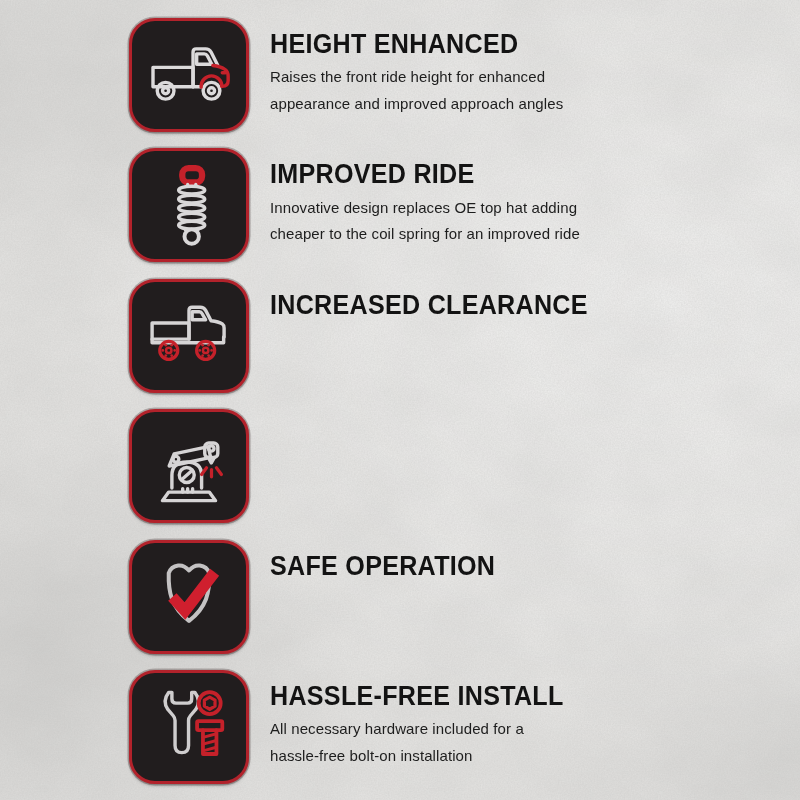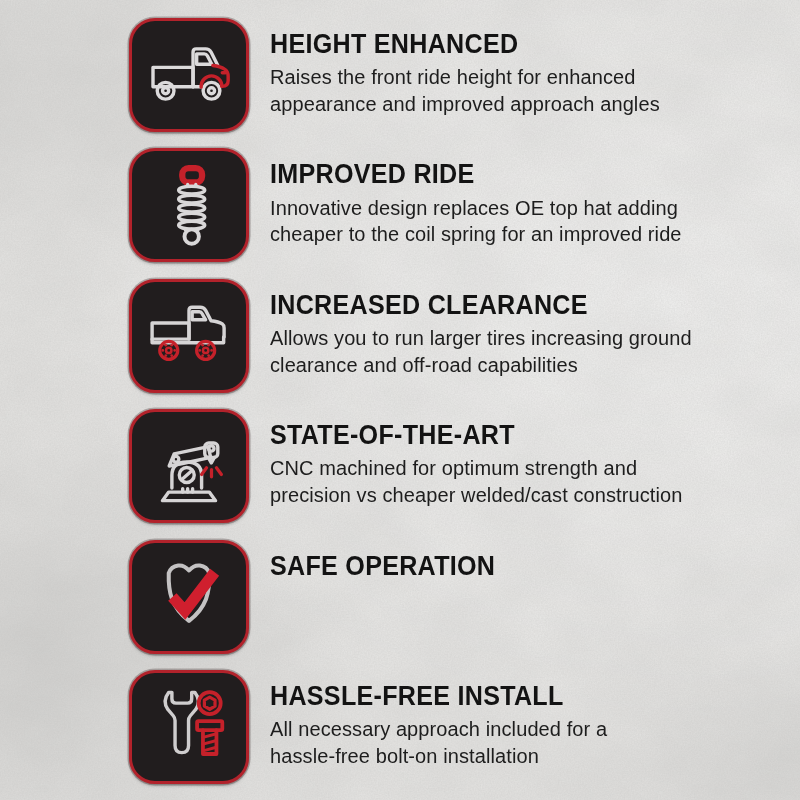--- a/index.html
+++ b/index.html
@@ -23,21 +23,21 @@
     display:flex; align-items:center; justify-content:center;
   }
   .tile svg { width:94px; height:90px; display:block; }
   .copy { margin-left:21px; padding-top:11px; width:510px; }
   .title {
     margin:0; font-size:27px; font-weight:700; line-height:1.12;
     letter-spacing:0.3px; color:#131313;
     transform:scaleX(0.93); transform-origin:left top;
   }
   .desc {
-    margin:5px 0 0; font-size:20px; line-height:26.5px; color:#1d1d1d;
+    margin:5px 0 0; font-size:15px; line-height:26.5px; color:#1d1d1d;
     letter-spacing:0.1px; white-space:pre-line;
   }
 </style>
 </head>
 <body>
 
 <div class="page">
 
   <svg class="texture" width="800" height="800">
     <defs>
@@ -135,22 +135,20 @@
               <circle cx="71.8" cy="71.7" r="1.5"></circle>
             <circle cx="65.2" cy="71.7" r="1.5"></circle>
               <circle cx="61.9" cy="66" r="1.5"></circle>
             <circle cx="65.2" cy="60.3" r="1.5"></circle>
               <circle cx="71.8" cy="60.3" r="1.5"></circle>
           </g>
         </svg>
       </div>
       <div class="copy">
         <h2 class="title">INCREASED CLEARANCE</h2>
-        <p class="desc">Allows you to run larger tires increasing ground
-clearance and off-road capabilities</p>
       </div>
     </div>
 
     <div class="feature-row">
       <div class="tile">
         <svg viewBox="0 0 100 100" fill="none" stroke-linecap="round" stroke-linejoin="round">
           <g stroke="#d6d4d5" stroke-width="3.8">
             <path d="M20.5,88.5 H79.5 L72.5,79 H27.5 Z"></path>
             <path d="M43,78.8 V75.2 M48.5,78.8 V75.2 M54,78.8 V75.2"></path>
             <path d="M31,74.5 V60.5 Q31,45.5 47.5,45.5 Q64,45.5 64,60.5 V74.5"></path>
@@ -162,25 +160,20 @@
             <circle cx="74.8" cy="30.5" r="3"></circle>
             <path d="M71.5,40.5 L74.8,46.5 L78.2,40.5"></path>
           </g>
           <g stroke="#c5212a" stroke-width="3.6">
             <path d="M69.5,52 L64,59.5"></path>
             <path d="M75,54 V62"></path>
             <path d="M80.5,52 L86,59.5"></path>
           </g>
         </svg>
       </div>
-      <div class="copy">
-        <h2 class="title">STATE-OF-THE-ART</h2>
-        <p class="desc">CNC machined for optimum strength and
-precision vs cheaper welded/cast construction</p>
-      </div>
     </div>
 
     <div class="feature-row">
       <div class="tile">
         <svg viewBox="0 0 100 100" fill="none">
           <path d="M50,20.5 C46.5,16.5 42,14.5 38,15 C33,15.7 29,19 27.5,23.5 C26.8,45 30.5,61.5 50,76.5 C69.5,61.5 73.2,45 72.5,23.5 C71,19 67,15.7 62,15 C58,14.5 53.5,16.5 50,20.5 Z" stroke="#c4c2c3" stroke-width="4.5" stroke-linecap="round" stroke-linejoin="round"></path>
           <path d="M31.5,50 L45.5,65.5 L78.5,22.5" stroke="#d01f2e" stroke-width="12.5" stroke-linecap="butt" stroke-linejoin="miter"></path>
         </svg>
       </div>
       <div class="copy">
@@ -196,19 +189,19 @@
             <circle cx="73" cy="23.5" r="12.2" stroke-width="4.2"></circle>
             <path d="M67.1,20.1 L73,16.7 L78.9,20.1 L78.9,26.9 L73,30.3 L67.1,26.9 Z" stroke-width="3.6"></path>
             <rect x="59" y="43.5" width="28" height="10" rx="1.5" stroke-width="4.2"></rect>
             <path d="M65.5,53.5 L65.5,80 L80.5,80 L80.5,53.5" stroke-width="4.2"></path>
             <path d="M65.5,61.5 L80.5,57.5 M65.5,69 L80.5,65 M65.5,76.5 L80.5,72.5" stroke-width="3.2"></path>
           </g>
         </svg>
       </div>
       <div class="copy">
         <h2 class="title">HASSLE-FREE INSTALL</h2>
-        <p class="desc">All necessary approach included for a
+        <p class="desc">All necessary hardware included for a
 hassle-free bolt-on installation</p>
       </div>
     </div>
 
   </div>
 </div>
 
 </body></html>

